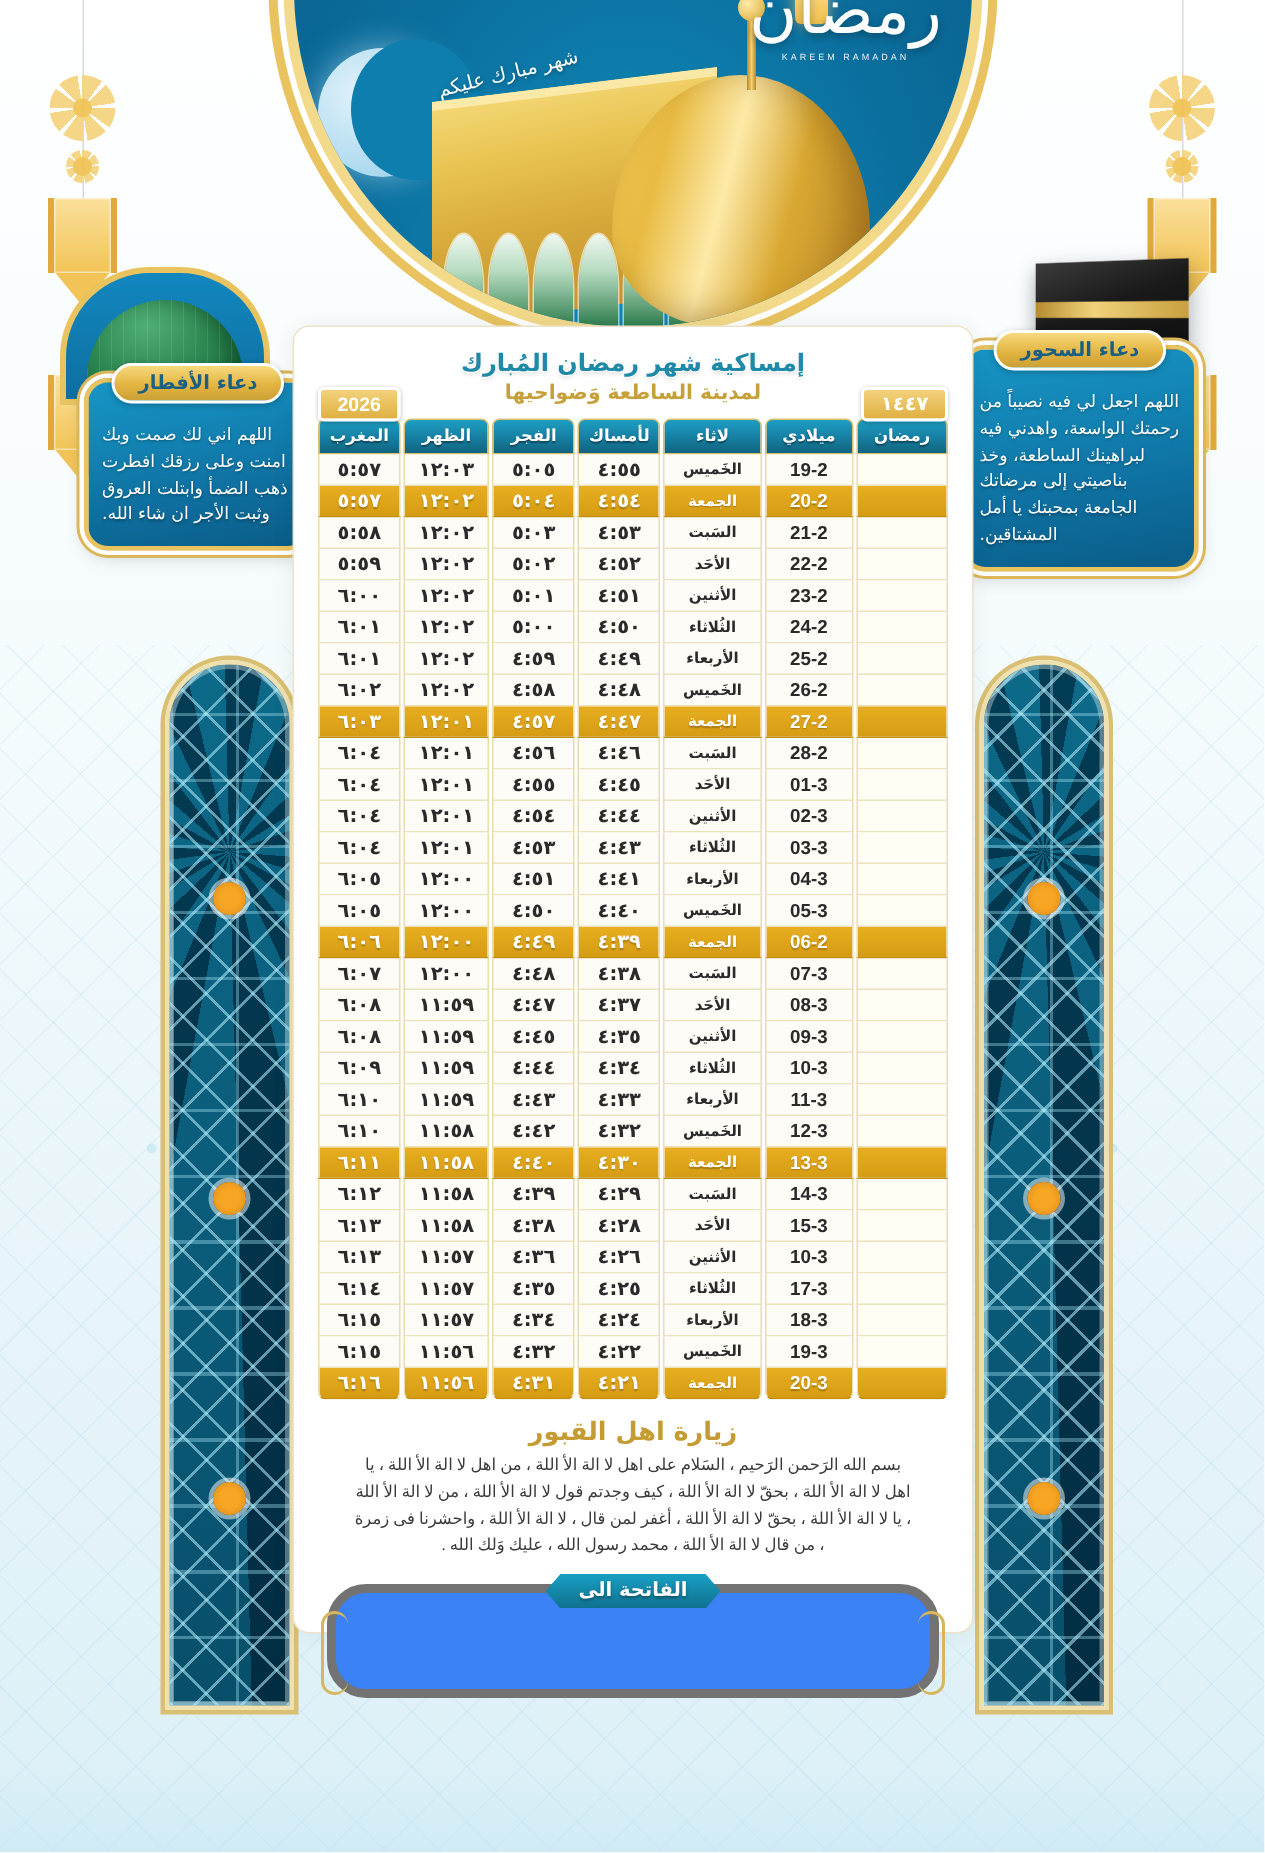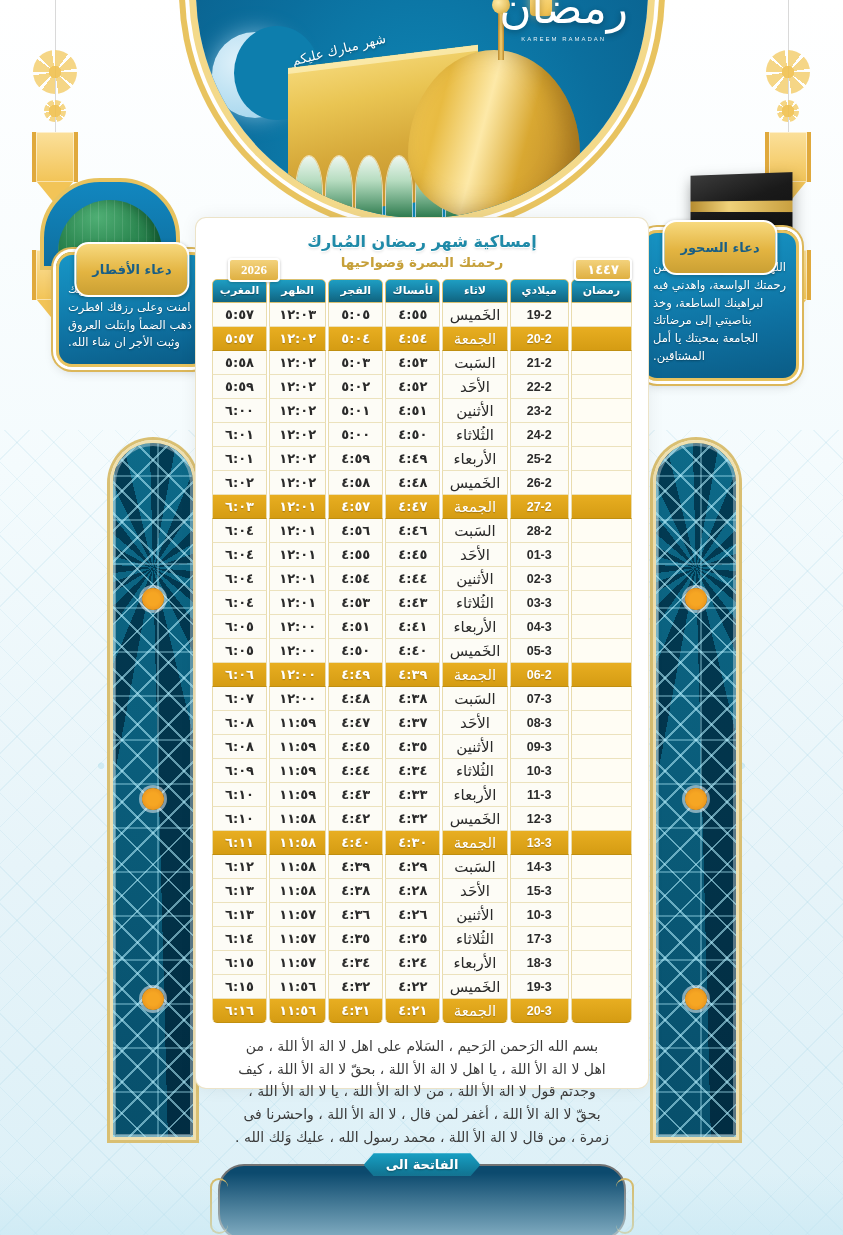--- a/index.html
+++ b/index.html
@@ -207,21 +207,21 @@
     padding: 26px 9px 12px;
     color: #ffffff;
   }
   .dua.left  { left: 56px;  top: 252px; }
   .dua.right { right: 44px; top: 230px; width: 158px; }
   .dua-title {
     position: absolute; left: 50%; top: -13px; transform: translateX(-50%);
     white-space: nowrap;
     background: linear-gradient(180deg,#f7d97e,#e3b441 55%,#caa034);
     color: #1a5f85; font-size: 13px; font-weight: bold;
-    padding: 18px 16px; border-radius: 14px;
+    padding: 4px 16px; border-radius: 14px;
     border: 2px solid #ffffff;
     box-shadow: 0 1px 4px rgba(0,0,0,.25);
   }
   .dua-text {
     font-size: 11.5px; line-height: 1.55; text-align: left;
     text-shadow: 0 1px 2px rgba(0,0,0,.35);
   }
 
   
   .orn-col {
@@ -284,21 +284,21 @@
   }
   .year {
     position: absolute; top: 26px;
     background: linear-gradient(180deg,#f3d27c,#dfb042);
     color: #ffffff; font-weight: bold; font-size: 13px;
     padding: 2px 11px; border-radius: 4px;
     border: 2px solid #ffffff;
     box-shadow: 0 1px 3px rgba(0,0,0,.25);
   }
   .year.hijri { right: 2px; }
-  .year.greg  { left: 18px; font-family: Liberation Serif, serif; }
+  .year.greg  { left: 2px; font-family: Liberation Sans, sans-serif; }
 
   
   table.imsak {
     width: 100%;
     border-collapse: separate;
     border-spacing: 2px 0;
     margin-top: 9px;
     table-layout: fixed;
   }
   table.imsak th {
@@ -315,21 +315,21 @@
   table.imsak td {
     text-align: center;
     font-size: 13px;
     padding: 2.5px 0;
     color: #2a2a2a;
     border-left: 1px solid #e9dcae;
     border-right: 1px solid #e9dcae;
     background: #fdfcf6;
     font-weight: bold;
   }
-  table.imsak td.day-ar { font-size: 15px; font-weight: normal; }
+  table.imsak td.day-ar { font-size: 10px; font-weight: bold; }
   table.imsak td.greg  { font-family: "Liberation Sans", sans-serif; font-size: 12.5px; }
   table.imsak td.ramadan-no { background: #fffdf4; }
 
   table.imsak tr td { border-bottom: 1px solid #ece2bd; }
   table.imsak tr.friday td {
     background: linear-gradient(180deg,#e8ae21,#d59c13);
     color: #ffffff;
     border-bottom-color: #c08f10;
     text-shadow: 0 1px 1px rgba(0,0,0,.25);
   }
@@ -344,31 +344,31 @@
   col.c-dhuhr   { width: 14%; }
   col.c-maghrib { width: 13.5%; }
 
   
   .grave-sec { margin-top: 12px; text-align: center; }
   .grave-title {
     font-size: 17px; font-weight: bold; color: #c59b33;
     text-shadow: 0 1px 0 #fff;
   }
   .grave-text {
-    font-size: 14px; line-height: 1.62; color: #3a3a3a;
-    margin: 4px 24px 0; text-align: center;
+    font-size: 11px; line-height: 1.62; color: #3a3a3a;
+    margin: 4px 24px 0; text-align: center; font-family: Liberation Serif, serif;
   }
 
   .fatiha-box {
     position: relative;
     margin: 16px 8px 0;
     height: 76px;
-    border: 2px solid #737373;
+    border: 6px solid #737373;
     border-radius: 26px;
-    background: #0c4a6e;
+    background: #3b82f6;
     text-decoration: underline;
   }
   .fatiha-box::before,
   .fatiha-box::after {
     content: ""; position: absolute; top: 12px; width: 16px; height: 52px;
     border: 2px solid #d6b75f; border-radius: 16px;
   }
   .fatiha-box::before { left: -10px; border-right: none; }
   .fatiha-box::after  { right: -10px; border-left: none; }
   .fatiha-label {
@@ -486,21 +486,21 @@
     <div class="dua-title">دعاء السحور</div>
     <div class="dua-text">اللهم اجعل لي فيه نصيباً من رحمتك الواسعة، واهدني فيه لبراهينك الساطعة، وخذ بناصيتي إلى مرضاتك الجامعة بمحبتك يا أمل المشتاقين.</div>
   </div>
 
   <div class="card">
 
     <div class="title-wrap">
       <div class="year hijri">١٤٤٧</div>
       <div class="year greg">2026</div>
       <div class="cal-title">إمساكية شهر رمضان المُبارك</div>
-      <div class="cal-subtitle">رحمتك البصرة وَضواحيها</div>
+      <div class="cal-subtitle">لمدينة الساطعة وَضواحيها</div>
     </div>
 
     <table class="imsak">
       <colgroup>
         <col class="c-ramadan">
           <col class="c-greg">
           <col class="c-day">
         <col class="c-imsak">
           <col class="c-fajr">
           <col class="c-dhuhr">
@@ -785,20 +785,21 @@
             <td class="day-ar">الجمعة</td>
             <td>٤:٢١</td>
             <td>٤:٣١</td>
             <td>١١:٥٦</td>
             <td>٦:١٦</td>
           </tr>
         </tbody>
     </table>
 
     <div class="grave-sec">
+      <div class="grave-title">زيارة اهل القبور</div>
       <div class="grave-text">بسم الله الرَحمن الرَحيم ، السَلام على اهل لا الة الأ اللة ، من اهل لا الة الأ اللة ، يا اهل لا الة الأ اللة ، بحقّ لا الة الأ اللة ، كيف وجدتم قول لا الة الأ اللة ، من لا الة الأ اللة ، يا لا الة الأ اللة ، بحقّ لا الة الأ اللة ، أغفر لمن قال ، لا الة الأ اللة ، واحشرنا فى زمرة ، من قال لا الة الأ اللة ، محمد رسول الله ، عليك وَلك الله .</div>
     </div>
 
     <div class="fatiha-box">
       <div class="fatiha-label">الفاتحة الى</div>
     </div>
 
   </div>
 
   <div class="bottom-band"></div>

